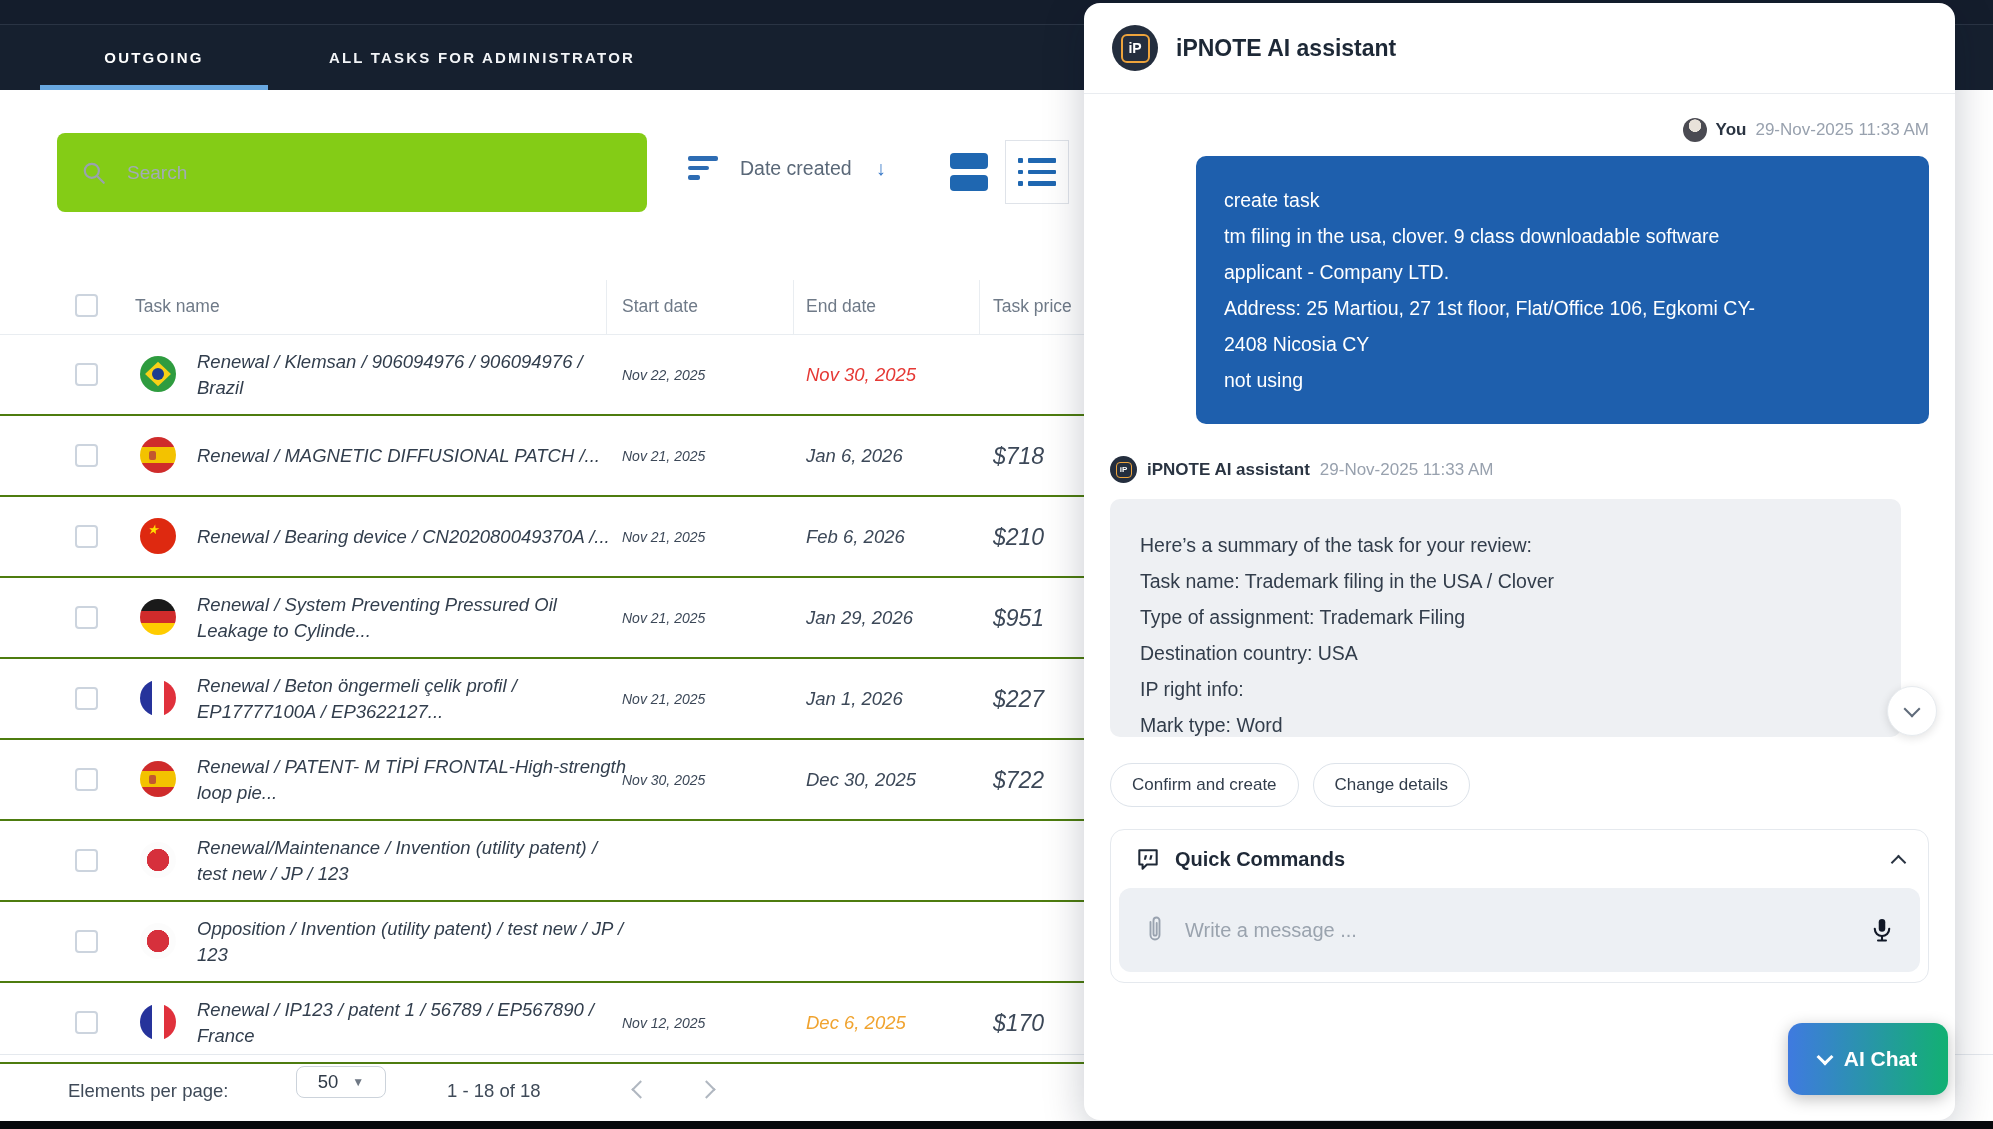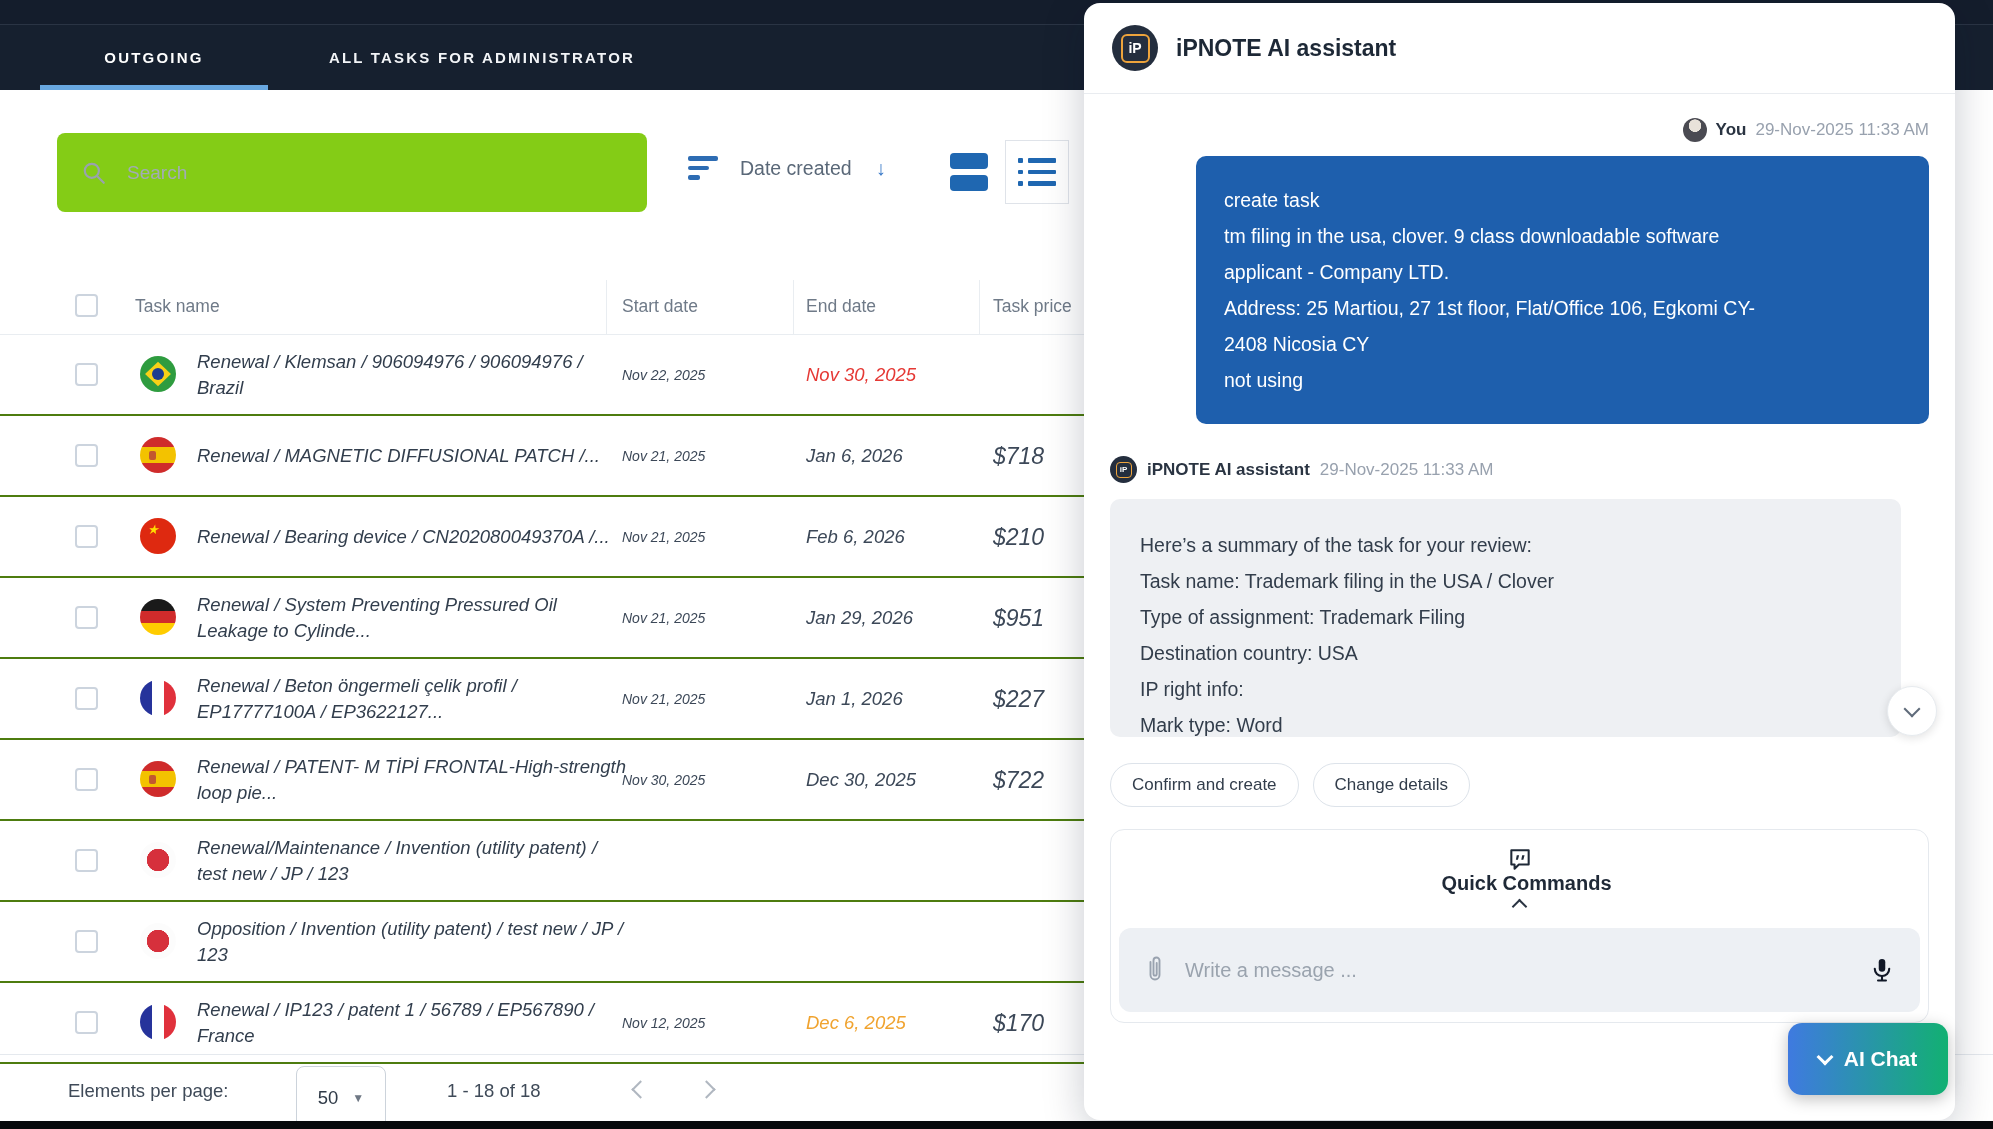--- a/index.html
+++ b/index.html
@@ -82,21 +82,21 @@
   .peek-workflow{position:absolute;left:1390px;top:1002px;font-size:24px;color:#3a4554;z-index:5;font-weight:bold;}
   .peek-action{position:absolute;left:1576px;top:1002px;font-size:17px;font-weight:700;color:#1b5cab;
                letter-spacing:.4px;z-index:5;cursor:pointer;}
   .peek-chat{position:absolute;left:1828px;top:993px;z-index:5;cursor:pointer;}
   .peek-kebab{position:absolute;left:1912px;top:990px;z-index:5;display:flex;flex-direction:column;gap:4px;cursor:pointer;}
   .peek-kebab b{width:5px;height:5px;border-radius:50%;background:#2f3a47;}
 
   
   .footer-divider{position:absolute;left:0;top:1054px;width:100%;height:1px;background:#e5e9ee;z-index:2;}
   .per-page-label{position:absolute;left:68px;top:1080px;font-size:18.5px;color:#3f4a58;}
-  .per-page-select{position:absolute;left:296px;top:1066px;width:90px;height:64px;border:1px solid #ccd3db;
+  .per-page-select{position:absolute;left:296px;top:1066px;width:90px;height:32px;border:1px solid #ccd3db;
         border-radius:8px;display:flex;align-items:center;justify-content:center;gap:14px;font-size:18.5px;
         color:#2f3a47;cursor:pointer;box-sizing:border-box;z-index:3;background:#fff;}
   .per-page-select .tri{font-size:12px;color:#6f7884;}
   .range-text{position:absolute;left:447px;top:1080px;font-size:18.5px;color:#3f4a58;}
   .chev{display:inline-block;border:solid #b0b7c0;border-width:0 2.5px 2.5px 0;padding:5.5px;}
   .chev.left{transform:rotate(135deg);}
   .chev.right{transform:rotate(-45deg);}
   .pg-prev{position:absolute;left:634px;top:1082px;cursor:pointer;z-index:3;}
   .pg-next{position:absolute;left:700px;top:1082px;cursor:pointer;z-index:3;}
 
@@ -124,21 +124,21 @@
   .meta-bot{display:flex;align-items:center;gap:10px;margin-top:32px;font-size:17px;}
   .bubble-bot{margin-top:16px;margin-right:28px;background:#eef0f3;border-radius:10px;padding:28px 30px 0;
               color:#323d4b;font-size:19.5px;line-height:36px;white-space:pre-line;max-height:210px;overflow:hidden;}
   .scroll-btn{position:absolute;right:18px;top:683px;width:50px;height:50px;border-radius:50%;background:#fff;
               border:1px solid #e7ebef;box-shadow:0 2px 10px rgba(0,0,0,.12);display:flex;align-items:center;
               justify-content:center;cursor:pointer;box-sizing:border-box;}
   .scroll-btn .chev{border-color:#5f6b7a;border-width:0 2.5px 2.5px 0;padding:5px;transform:rotate(45deg);margin-top:-5px;}
   .suggestions{display:flex;gap:14px;margin-top:26px;}
   .pill{border:1px solid #dde3ea;border-radius:22px;padding:11px 21px;font-size:17px;color:#323d4b;background:#fff;cursor:pointer;}
   .qc-box{margin-top:22px;border:1px solid #e5e9ee;border-radius:14px;}
-  .qc-row{display:flex;align-items:center;padding:16px 24px;cursor:pointer;flex-direction:column;}
+  .qc-row{display:flex;align-items:center;padding:16px 24px;cursor:pointer;}
   .qc-label{margin-left:14px;font-size:20px;font-weight:600;color:#1f2937;flex:1;}
   .qc-collapse{border:solid #2a3442;border-width:0 2.5px 2.5px 0;padding:4.5px;transform:rotate(-135deg);margin-top:6px;}
   .msg-input{margin:0 8px 10px;background:#edf0f4;border-radius:12px;height:84px;display:flex;align-items:center;
              padding:0 24px;}
   .msg-input input{flex:1;border:none;outline:none;background:transparent;font-size:20px;color:#3a4554;
                    margin-left:16px;font-family:inherit;}
   .msg-input input::placeholder{color:#9aa3ae;}
 
   
   .ai-chat-btn{position:absolute;left:1788px;top:1023px;width:160px;height:72px;border-radius:14px;

